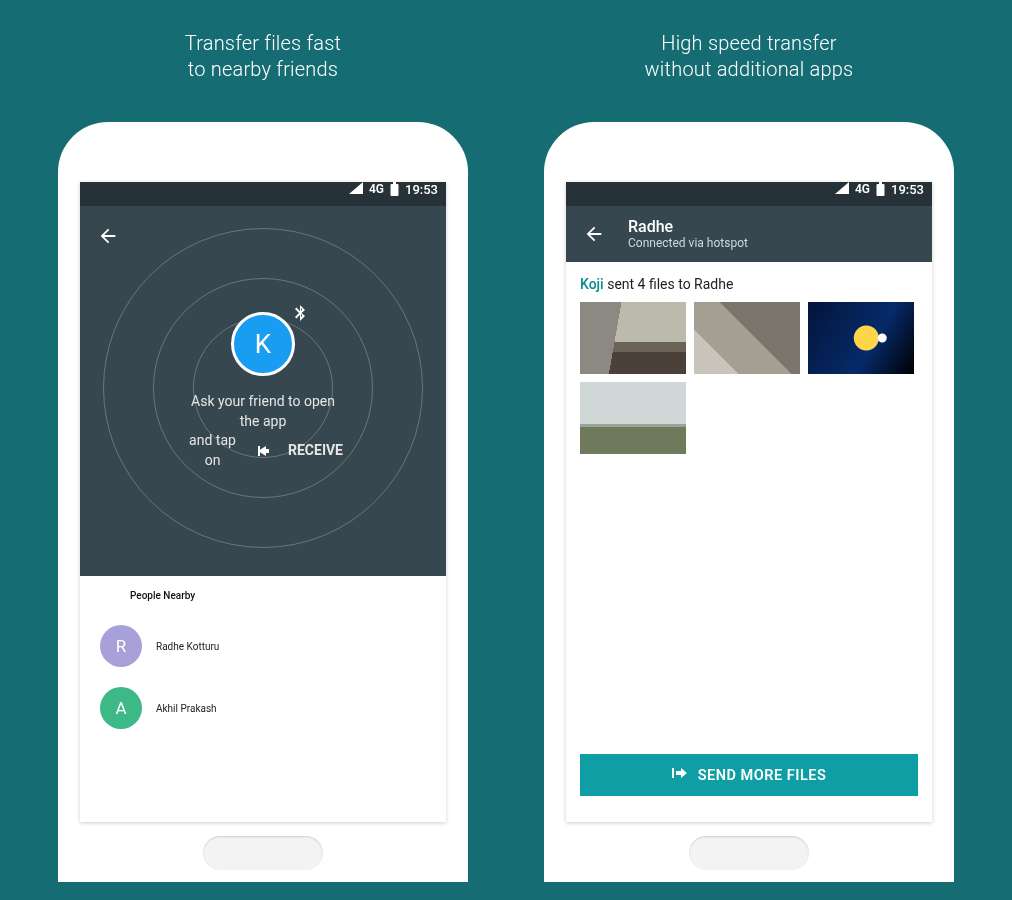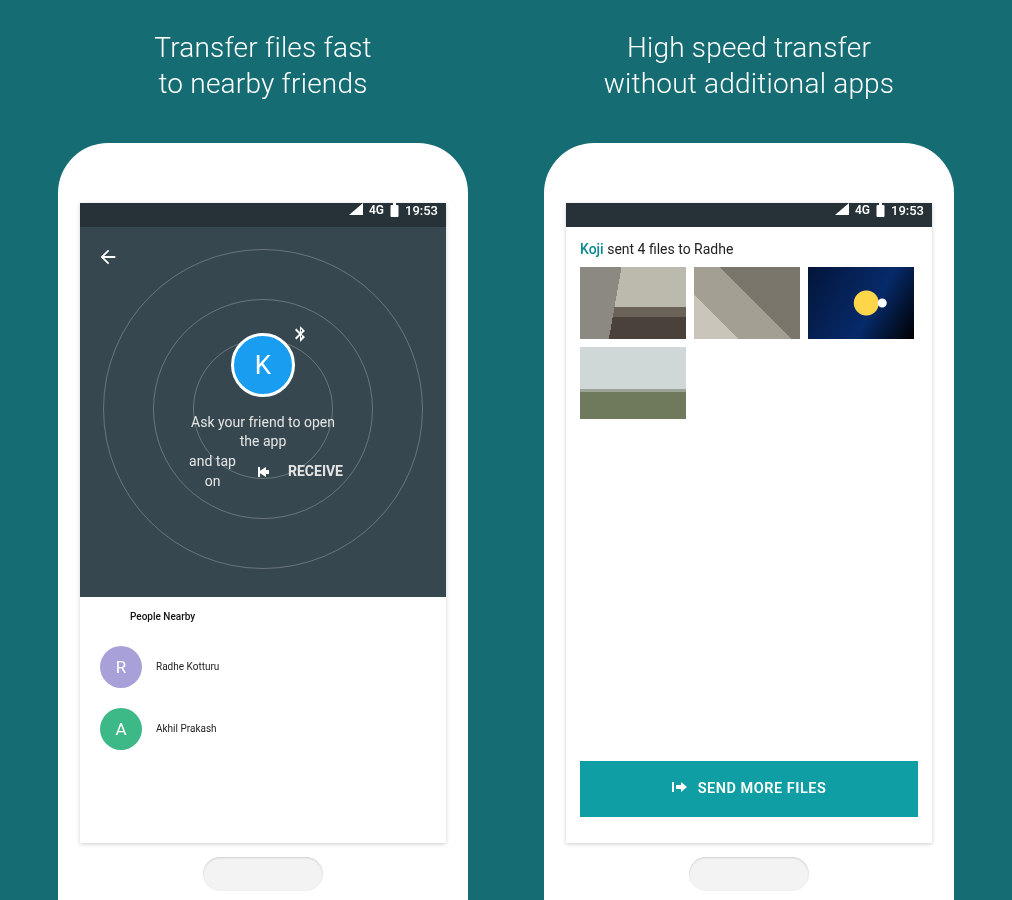--- a/index.html
+++ b/index.html
@@ -16,21 +16,21 @@
     justify-content: space-around;
     padding: 30px 20px 0;
   }
   .col {
     width: 460px;
     display: flex;
     flex-direction: column;
     align-items: center;
   }
   .headline {
-    font-size: 28px;
+    font-size: 20px;
     font-weight: 300;
     text-align: center;
     line-height: 1.3;
     margin-bottom: 40px;
     letter-spacing: .2px;
   }
   
   .phone {
     width: 410px;
     background: #fff;
@@ -156,21 +156,21 @@
   .thumbs { display:flex; flex-wrap:wrap; gap:8px; }
   .thumb {
     width:106px; height:72px;
     background:#888;
     background-size:cover;
   }
   .spacer { flex:1; }
   .send-btn {
     background:#0f9ea3;
     color:#fff;
-    height:56px;
+    height:42px;
     display:flex; align-items:center; justify-content:center; gap:10px;
     font-size:14.5px; font-weight:600; letter-spacing:.5px;
     cursor:pointer;
     margin-bottom: 12px;
   }
   
   .home-pill {
     position:absolute; bottom:12px; left:50%; transform:translateX(-50%);
     width:120px; height:34px; border-radius:20px;
     background: #f3f3f3;
@@ -302,20 +302,31 @@
           <span style="font-size:12px;font-weight:600">4G</span>
           <span class="battery-icon">
             <svg width="9" height="14" viewBox="0 0 9 14">
                 <rect x="3" y="0" width="3" height="2" fill="#fff"></rect>
                 <rect x="0.5" y="2" width="8" height="12" rx="1" fill="#fff"></rect>
               </svg>
           </span>
           <span>19:53</span>
         </div>
 
+        <div class="appbar">
+          <div class="back-btn" style="position:static">
+            <svg width="22" height="22" viewBox="0 0 24 24">
+                <path fill="#fff" d="M20 11H7.8l5.6-5.6L12 4l-8 8 8 8 1.4-1.4L7.8 13H20z"></path>
+              </svg>
+          </div>
+          <div>
+            <div class="appbar-title">Radhe</div>
+            <div class="appbar-sub">Connected via hotspot</div>
+          </div>
+        </div>
 
         <div class="content">
           <div class="sent-line">
             <span class="sender">Koji</span><span> sent 4 files to Radhe</span>
           </div>
           <div class="thumbs">
             <div class="thumb t1"></div>
             <div class="thumb t2"></div>
             <div class="thumb t3"></div>
             <div class="thumb t4"></div>

